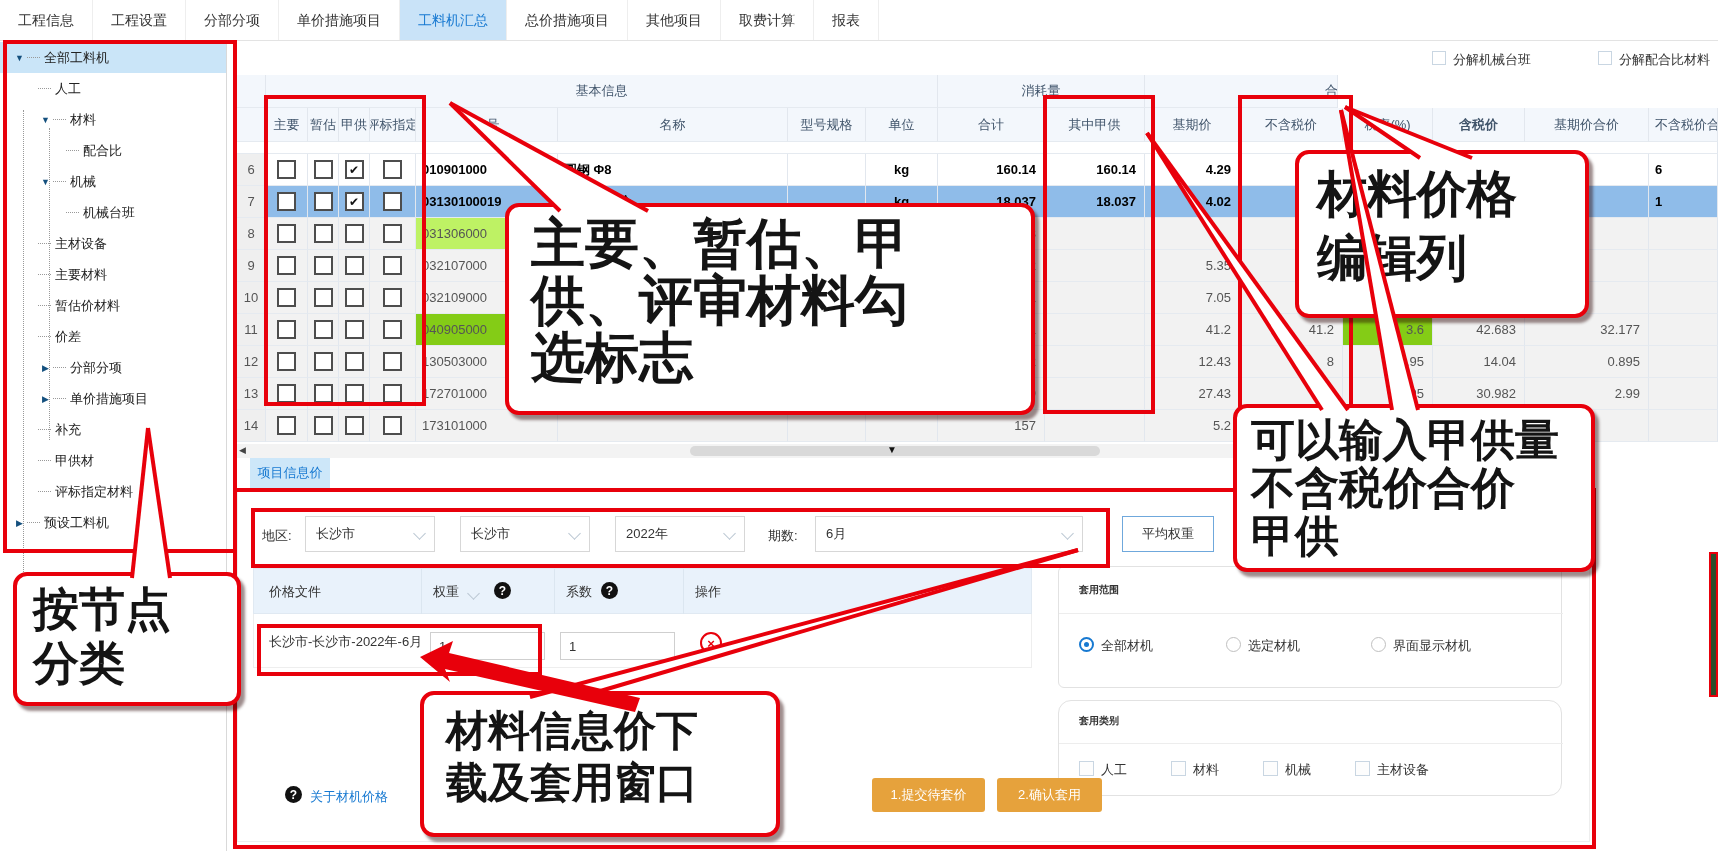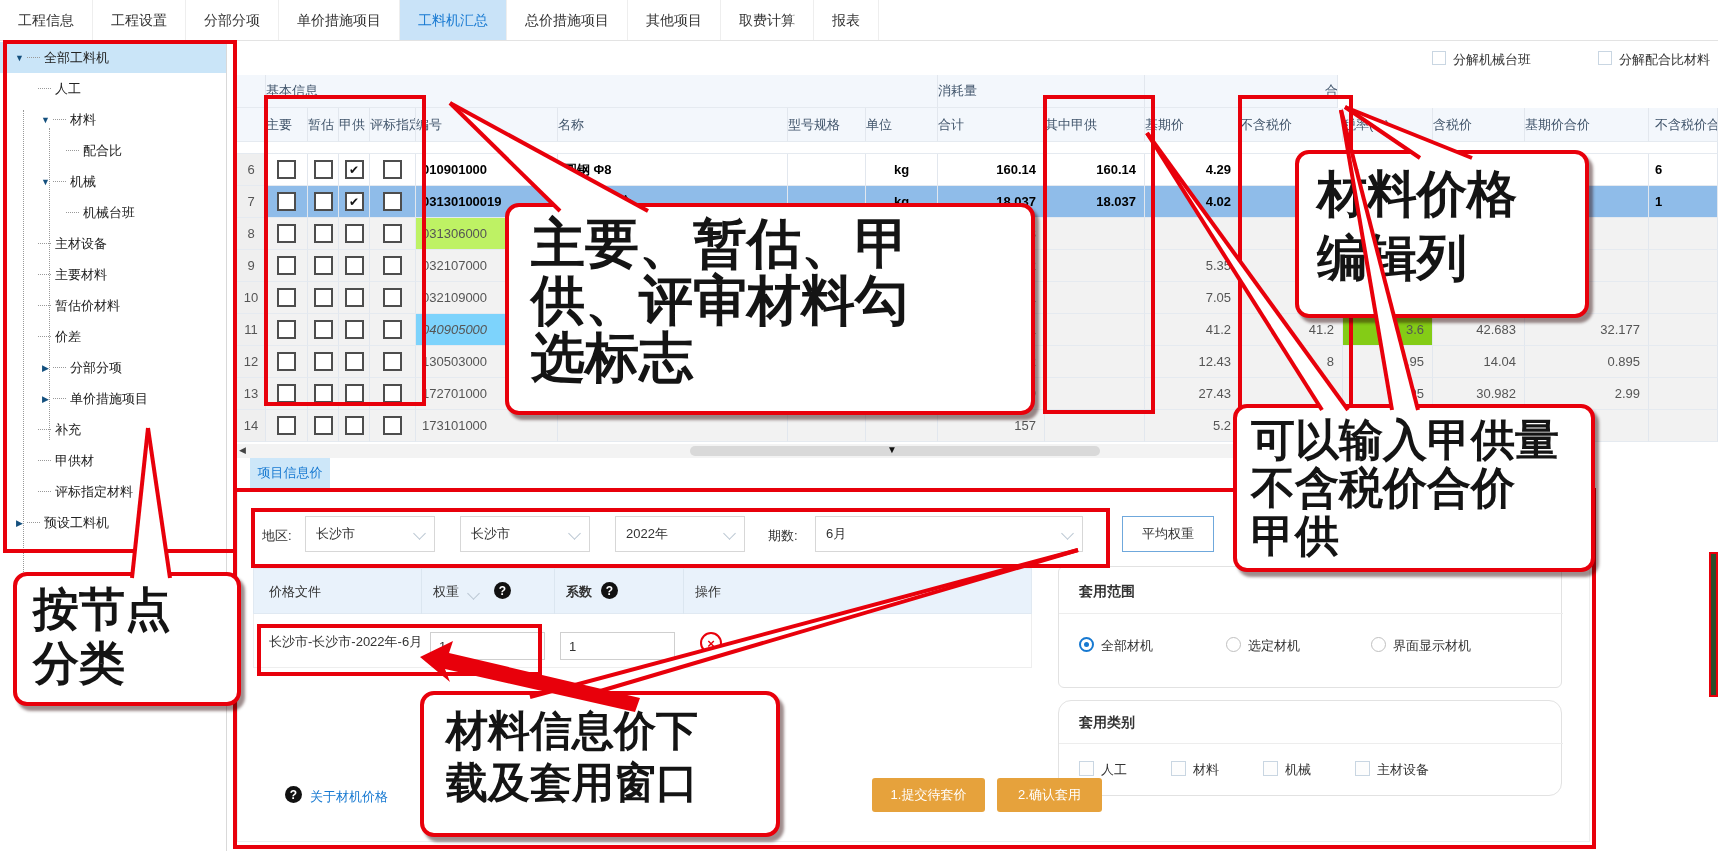--- a/index.html
+++ b/index.html
@@ -14,21 +14,21 @@
   .sidebar{position:absolute;left:0;top:40px;width:226px;height:811px;border-right:1px solid #d9d9d9;background:#fff;}
   .tnode{position:relative;height:31px;display:flex;align-items:center;font-size:13px;color:#222;white-space:nowrap;cursor:pointer;}
   .tnode.sel{background:#cae5f8;}
   .arr{width:15px;font-size:9px;color:#14507e;text-align:center;flex:none;}
   .lead{width:13px;border-top:1px dotted #999;margin-right:4px;flex:none;}
   .vline{position:absolute;border-left:1px dotted #999;z-index:1;}
   
   .grid{position:absolute;left:237px;top:75px;z-index:1;}
   .trow{display:flex;}
   .tc{box-sizing:border-box;border-right:1px solid #e2e7ee;border-bottom:1px solid #e5eaf0;overflow:hidden;white-space:nowrap;font-size:13px;display:flex;align-items:center;color:#555;}
-  .hc{background:#f3f7fc;color:#41556b;}
+  .hc{background:#f3f7fc;color:#41556b;justify-content:center;}
   .numc{justify-content:flex-end;padding-right:8px;}
   .lft{justify-content:flex-start;padding-left:6px;}
   .ctr{justify-content:center;}
   .rnum{background:#efefef;color:#555;justify-content:center;}
   .emph{color:#000;font-weight:bold;}
   .red-val{color:#e00000;font-weight:bold;}
   .blue-val{color:#3535e0;}
   .cb{width:15px;height:15px;border:2px solid #4d4d4d;background:#fff;display:flex;align-items:center;justify-content:center;font-size:12px;color:#111;line-height:1;}
   
   .redbox{position:absolute;border:4px solid var(--red);z-index:30;pointer-events:none;}
@@ -39,21 +39,21 @@
   
   .ptab{position:absolute;left:250px;top:458px;width:80px;height:30px;background:#cde7f9;color:var(--accent);font-size:13px;display:flex;align-items:center;justify-content:center;}
   .selbox{position:absolute;height:36px;box-sizing:border-box;border:1px solid #d7d7d7;background:#fff;font-size:13px;color:#333;display:flex;align-items:center;padding-left:10px;cursor:pointer;}
   .chev{position:absolute;right:10px;top:12px;width:8px;height:8px;border-right:1px solid #b9c6d2;border-bottom:1px solid #b9c6d2;transform:rotate(45deg);}
   .flabel{position:absolute;font-size:13px;color:#333;white-space:nowrap;}
   .btn-light{position:absolute;box-sizing:border-box;border:1px solid #6fa8dc;background:#fff;color:#333;font-size:13px;display:flex;align-items:center;justify-content:center;cursor:pointer;}
   .qi{width:17px;height:17px;border-radius:50%;background:#111;color:#fff;font-size:12px;font-weight:bold;display:inline-flex;align-items:center;justify-content:center;}
   .input{position:absolute;box-sizing:border-box;border:1px solid #cfcfcf;background:#fff;font-size:13px;color:#333;padding-left:8px;}
   .del{position:absolute;width:18px;height:18px;border:2px solid var(--red);color:var(--red);border-radius:50%;font-size:13px;font-weight:bold;display:flex;align-items:center;justify-content:center;cursor:pointer;}
   .panelbox{position:absolute;box-sizing:border-box;border:1px solid #e2e2e2;border-radius:6px;background:#fff;}
-  .ptitle{position:absolute;font-size:14px;font-weight:bold;color:#333;}
+  .ptitle{position:absolute;font-size:10px;font-weight:bold;color:#333;}
   .pdiv{position:absolute;border-top:1px solid #ededed;}
   .radio{position:absolute;width:15px;height:15px;border-radius:50%;box-sizing:border-box;border:1px solid #c0c0c0;background:#fff;cursor:pointer;}
   .radio.on{border:2px solid var(--accent);}
   .radio.on::after{content:"";position:absolute;left:3px;top:3px;width:5px;height:5px;border-radius:50%;background:var(--accent);}
   .ccb{position:absolute;width:15px;height:15px;box-sizing:border-box;border:1px solid #c9d6e2;background:#fdfdfd;cursor:pointer;}
   .obtn{position:absolute;background:var(--orange);color:#fff;font-size:13px;display:flex;align-items:center;justify-content:center;border-radius:3px;cursor:pointer;}
   .link{color:var(--accent);font-size:13px;cursor:pointer;}
   .topcb{position:absolute;width:14px;height:14px;box-sizing:border-box;border:1px solid #c9d6e2;background:#fff;cursor:pointer;}
 </style>
 </head>
@@ -176,21 +176,21 @@
         <div class="tc hc" style="width: 46px; height: 34px;">评标指定</div>
         <div class="tc hc" style="width: 142px; height: 34px;">编号</div>
         <div class="tc hc" style="width: 230px; height: 34px;">名称</div>
         <div class="tc hc" style="width: 78px; height: 34px;">型号规格</div>
         <div class="tc hc" style="width: 72px; height: 34px;">单位</div>
         <div class="tc hc" style="width: 107px; height: 34px;">合计</div>
         <div class="tc hc" style="width: 100px; height: 34px;">其中甲供</div>
         <div class="tc hc" style="width: 95px; height: 34px;">基期价</div>
         <div class="tc hc" style="width: 103px; height: 34px;">不含税价</div>
         <div class="tc hc" style="width: 90px; height: 34px;">税率(%)</div>
-        <div class="tc hc" style="width: 92px; height: 34px;">含税价</div>
+        <div class="tc hc" style="width: 92px; height: 34px; font-weight: bold;">含税价</div>
         <div class="tc hc" style="width: 124px; height: 34px;">基期价合价</div>
         <div class="tc hc lft" style="width: 69px; height: 34px;">不含税价合价</div>
       </div>
       <div class="trow">
         <div class="tc " style="width: 1481px; height: 12px;"></div>
       </div>
       <div class="trow">
         <div class="tc rnum" style="width: 29px; height: 32px;">6</div>
         <div class="tc ctr" style="width: 42px; height: 32px; background: rgb(255, 255, 255);">
           <span class="cb"></span>
@@ -332,21 +332,21 @@
         </div>
         <div class="tc ctr" style="width: 31px; height: 32px; background: rgb(242, 242, 242);">
           <span class="cb"></span>
         </div>
         <div class="tc ctr" style="width: 31px; height: 32px; background: rgb(242, 242, 242);">
           <span class="cb"></span>
         </div>
         <div class="tc ctr" style="width: 46px; height: 32px; background: rgb(242, 242, 242);">
           <span class="cb"></span>
         </div>
-        <div class="tc lft" style="width: 142px; height: 32px; background: #7dd3fc; font-style: italic;">040905000</div>
+        <div class="tc lft" style="width: 142px; height: 32px; background: #84cc16;">040905000</div>
         <div class="tc lft" style="width: 230px; height: 32px; background: rgb(242, 242, 242);"></div>
         <div class="tc lft" style="width: 78px; height: 32px; background: rgb(242, 242, 242);"></div>
         <div class="tc ctr" style="width: 72px; height: 32px; background: rgb(242, 242, 242);"></div>
         <div class="tc numc" style="width: 107px; height: 32px; background: rgb(242, 242, 242);">781</div>
         <div class="tc numc" style="width: 100px; height: 32px; background: rgb(242, 242, 242);"></div>
         <div class="tc numc" style="width: 95px; height: 32px; background: rgb(242, 242, 242);">41.2</div>
         <div class="tc numc" style="width: 103px; height: 32px; background: rgb(242, 242, 242);">41.2</div>
         <div class="tc numc" style="width: 90px; height: 32px; background: #84cc16;">3.6</div>
         <div class="tc numc" style="width: 92px; height: 32px; background: rgb(242, 242, 242);">42.683</div>
         <div class="tc numc" style="width: 124px; height: 32px; background: rgb(242, 242, 242);">32.177</div>
@@ -462,21 +462,21 @@
       <span>6月</span>
       <i class="chev"></i>
     </div>
   <div class="btn-light" style="left:1122px;top:516px;width:92px;height:36px;">平均权重</div>
 
   <div class="abs" style="left:253px;top:568px;width:779px;height:46px;background:#e9f2fb;border:1px solid #e0e9f2;box-sizing:border-box;">
     <div class="flabel" style="left:15px;top:14px;">价格文件</div>
     <div class="flabel" style="left:179px;top:14px;">权重</div>
     <i class="chev" style="left:215px;top:20px;right:auto;"></i>
     <span class="qi" style="position:absolute;left:240px;top:13px;">?</span>
-    <div class="flabel" style="left:312px;top:14px;font-weight:bold;">系数</div>
+    <div class="flabel" style="left:312px;top:14px;">系数</div>
     <span class="qi" style="position:absolute;left:347px;top:13px;">?</span>
     <div class="flabel" style="left:441px;top:14px;">操作</div>
     <div class="abs" style="left:167px;top:0;height:46px;border-left:1px solid #dbe6f0;"></div>
     <div class="abs" style="left:300px;top:0;height:46px;border-left:1px solid #dbe6f0;"></div>
     <div class="abs" style="left:429px;top:0;height:46px;border-left:1px solid #dbe6f0;"></div>
   </div>
   <div class="abs" style="left:253px;top:614px;width:779px;height:54px;background:#fff;border:1px solid #eee;border-top:none;box-sizing:border-box;">
     <div class="flabel" style="left:15px;top:19px;">长沙市-长沙市-2022年-6月</div>
   </div>
   <input class="input" style="left: 430px; top: 632px; width: 115px; height: 28px;" value="1">

